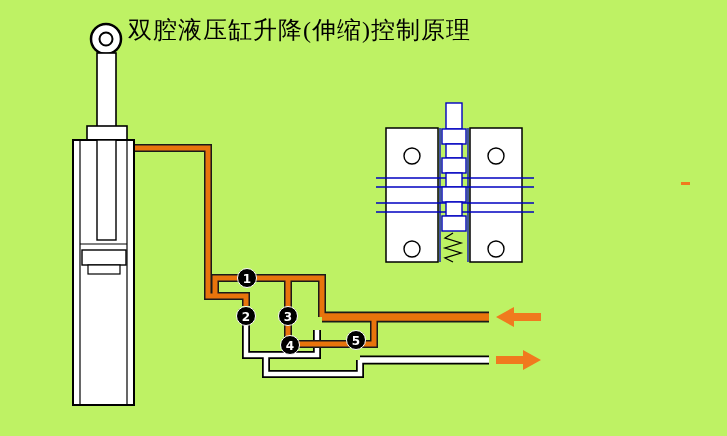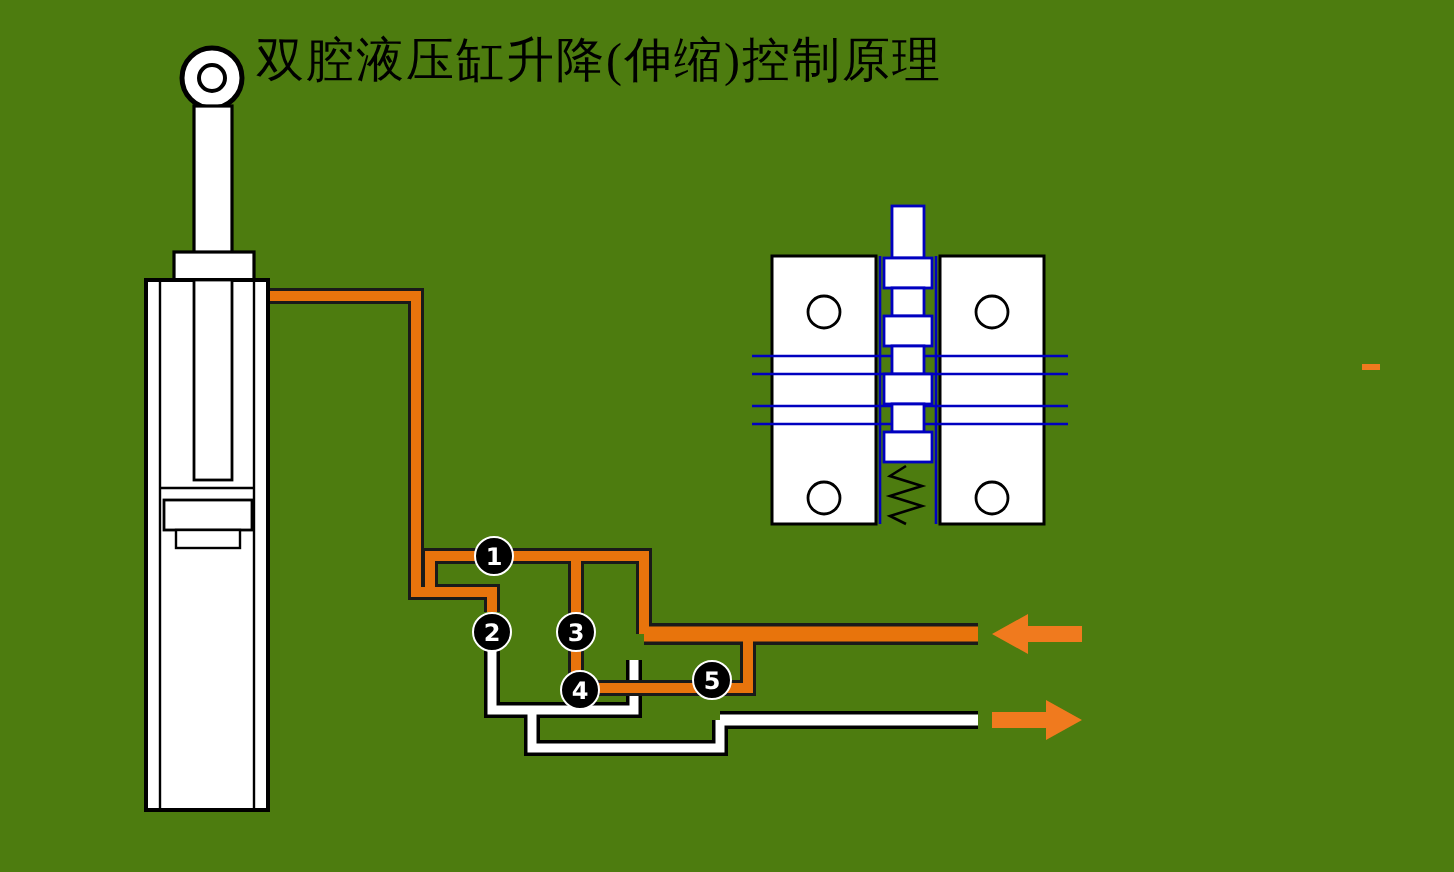--- a/index.html
+++ b/index.html
@@ -1,19 +1,19 @@
 <!DOCTYPE html>
 <html><head>
 <meta charset="utf-8">
 <style>
   html,body{margin:0;padding:0;background:#fff;}
   .stage{
     position:relative;
     width:727px;height:436px;
-    background:#4d7c0f;
+    background:#bef264;
     overflow:hidden;
     font-family:"Liberation Serif","DejaVu Serif",serif;
   }
   .title{
     position:absolute;
     left:128px;top:14px;
     font-size:24px;
     letter-spacing:1px;
     color:#000;
     white-space:nowrap;

